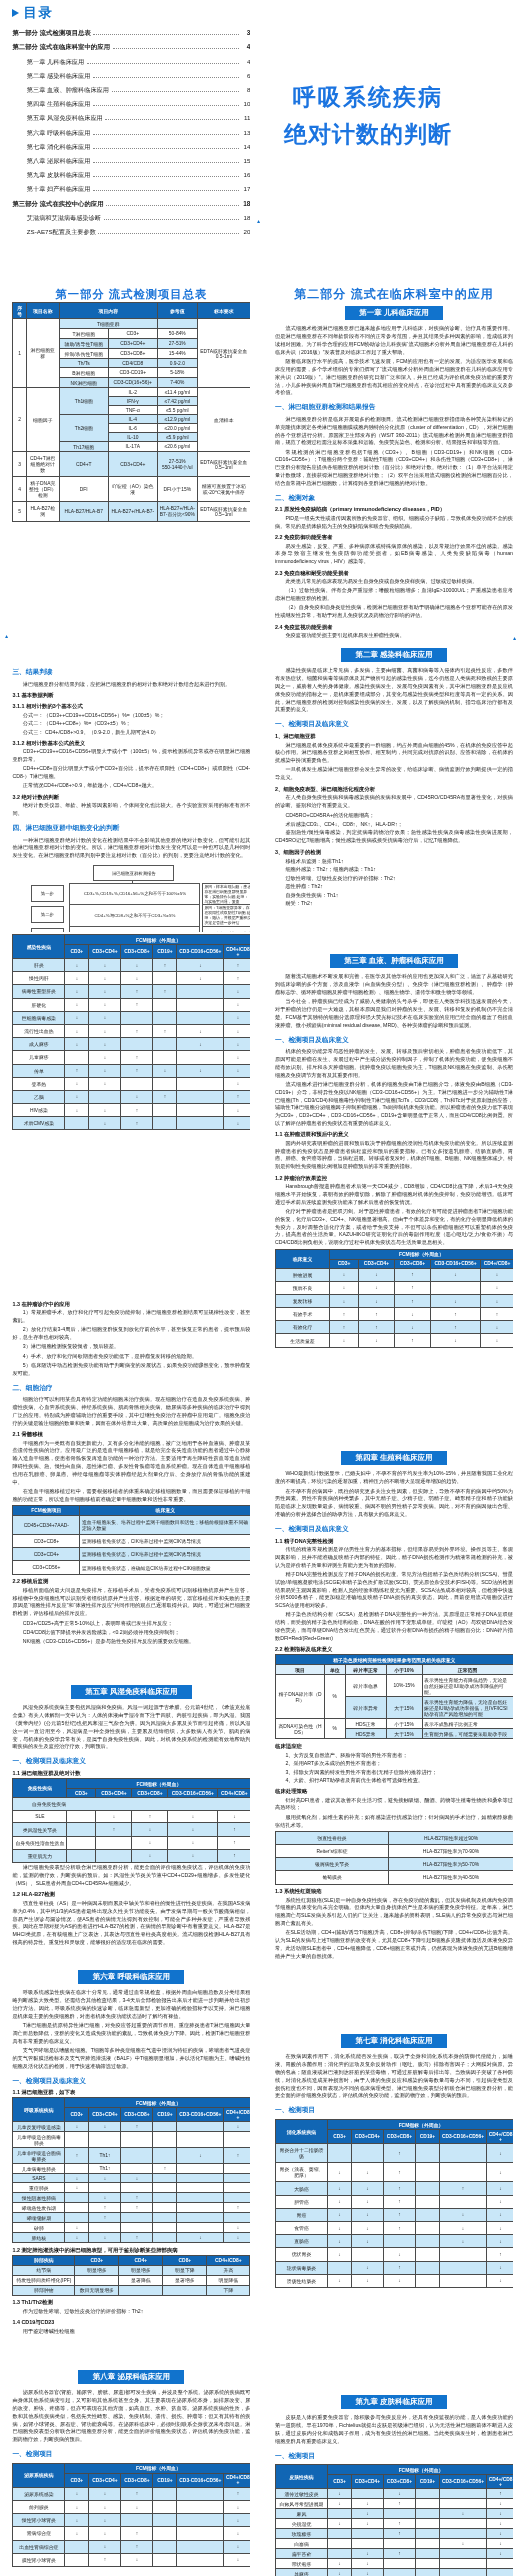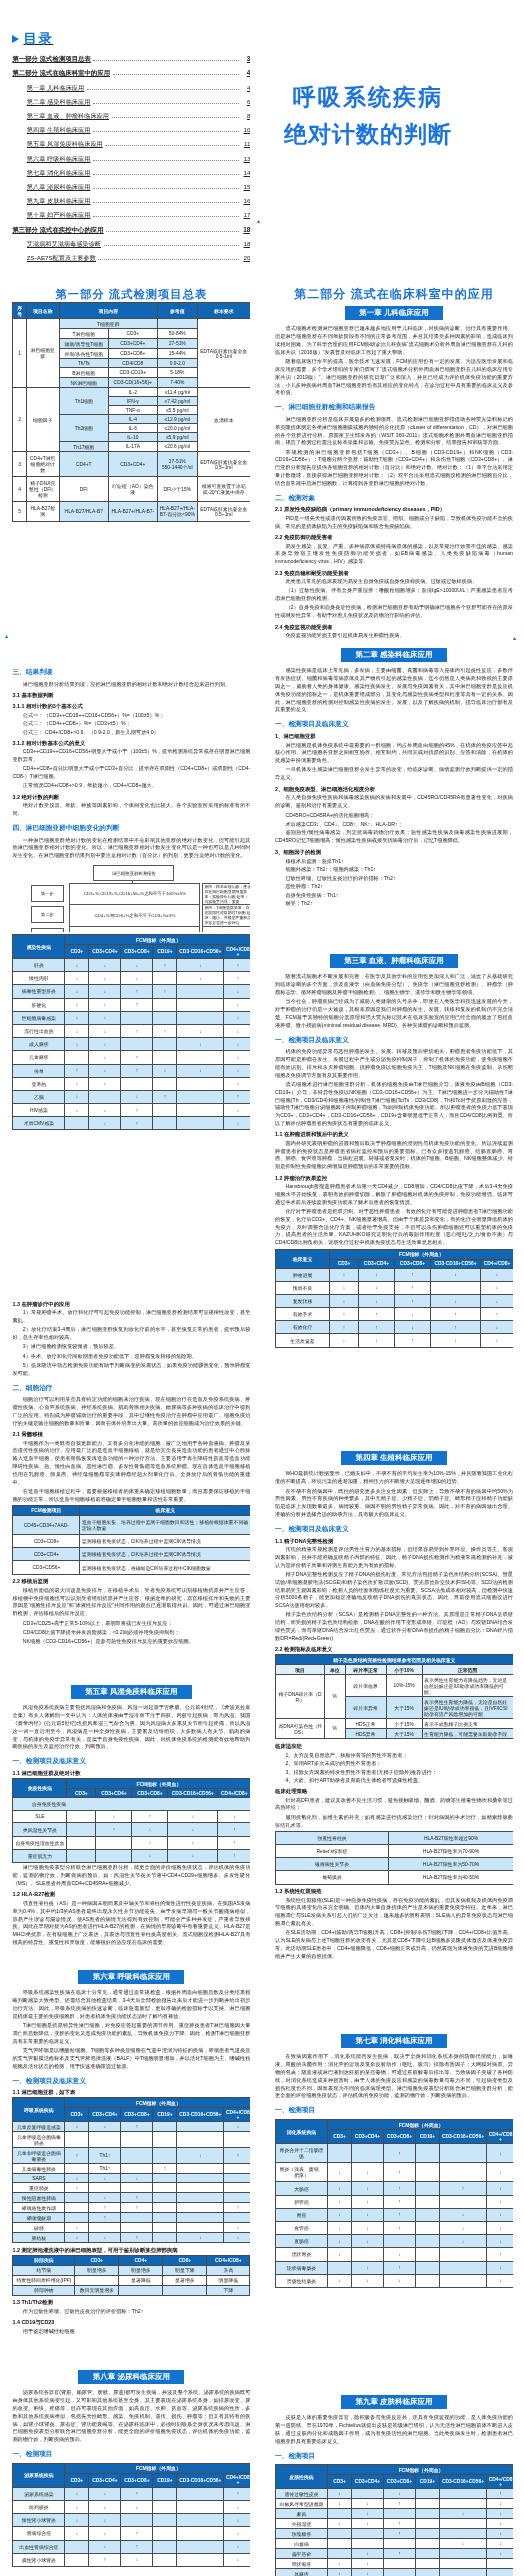--- a/index.html
+++ b/index.html
@@ -46,21 +46,21 @@
   .flow{position:relative;height:101px;margin-top:5.2px;font-size:4.4px;}
   .fbox{position:absolute;border:0.5px solid #555;background:#fff;display:flex;align-items:center;justify-content:center;text-align:center;padding:1px;}
   .fline{position:absolute;width:0.5px;background:#555;left:120px;}
   .corner{position:absolute;color:#1173cd;font-size:5.2px;}
 </style>
 </head>
 <body>
 
 <div id="doc">
     <div class="col col-left">
-      <div class="sec" style="top: 27px; height: 274px; text-decoration: underline;">
+      <div class="sec" style="top: 1px; height: 274px;">
         <div class="toc-head">
           <span class="toc-tri"></span>
           <span class="toc-title">目录</span>
         </div>
         <div class="toc-item b">
           <span>第一部分  流式检测项目总表</span>
           <span class="toc-dots"></span>
           <span class="toc-page">3</span>
         </div>
         <div class="toc-item b">

